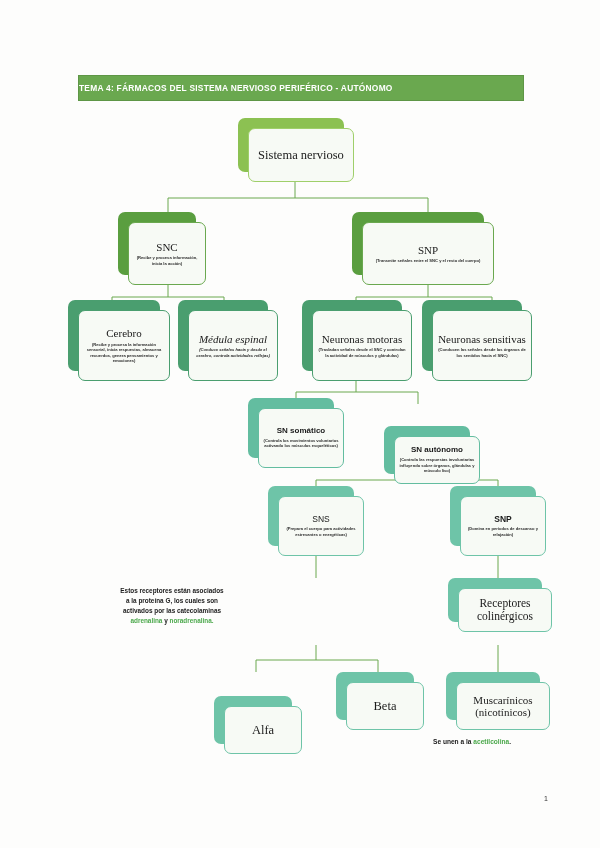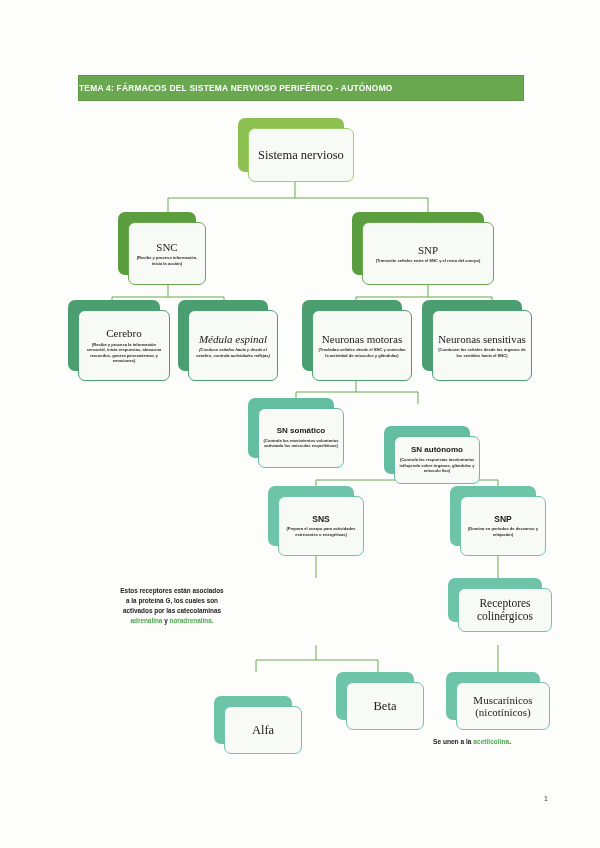--- a/index.html
+++ b/index.html
@@ -236,21 +236,21 @@
     <div class="shadow"></div>
     <div class="card">
       <div class="ttl" style="font-size:8px;font-family:'Liberation Sans',sans-serif;font-weight:bold;">SN autónomo</div>
       <div class="sub">(Controla las respuestas involuntarias influyendo sobre órganos, glándulas y músculo liso)</div>
     </div>
   </div>
 
   <div class="node g-teal2" style="left:268px;top:486px;width:96px;height:70px;">
     <div class="shadow"></div>
     <div class="card">
-      <div class="ttl" style="font-size:8.5px;font-family:'Liberation Sans',sans-serif;font-weight:bold;">SNS</div>
+      <div class="ttl" style="font-size:8.5px;font-family:'Liberation Sans',sans-serif;font-weight:normal;">SNS</div>
       <div class="sub">(Prepara el cuerpo para actividades estresantes o energéticas)</div>
     </div>
   </div>
 
   <div class="node g-teal2" style="left:450px;top:486px;width:96px;height:70px;">
     <div class="shadow"></div>
     <div class="card">
       <div class="ttl" style="font-size:8.5px;font-family:'Liberation Sans',sans-serif;font-weight:bold;">SNP</div>
       <div class="sub">(Domina en periodos de descanso y relajación)</div>
     </div>

